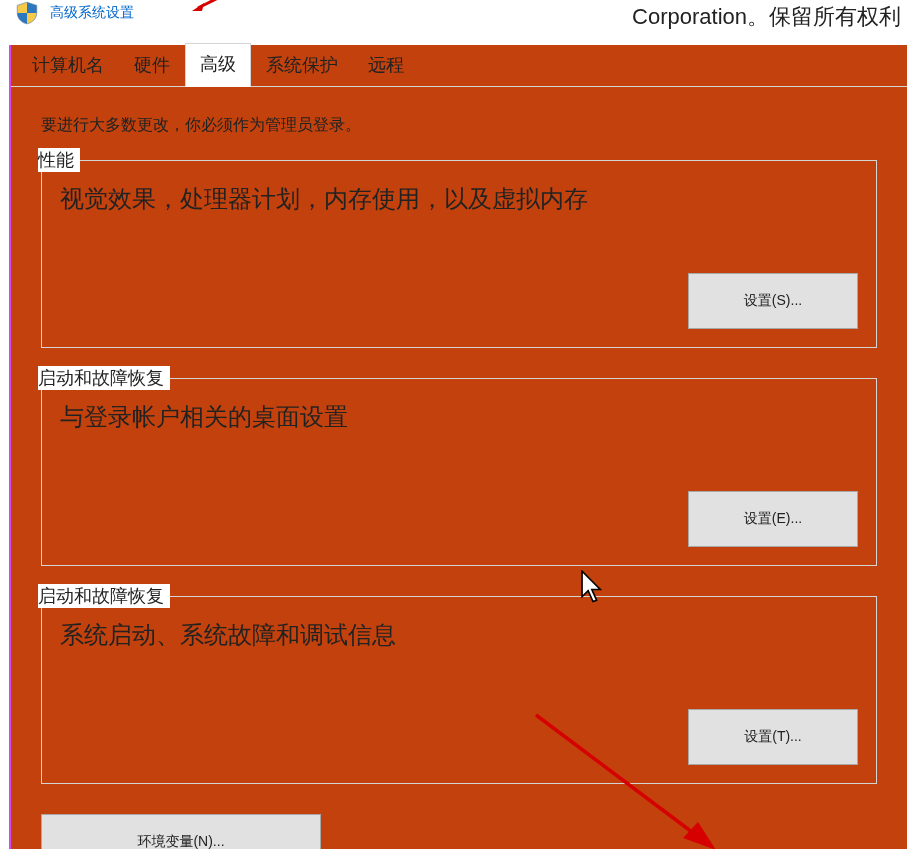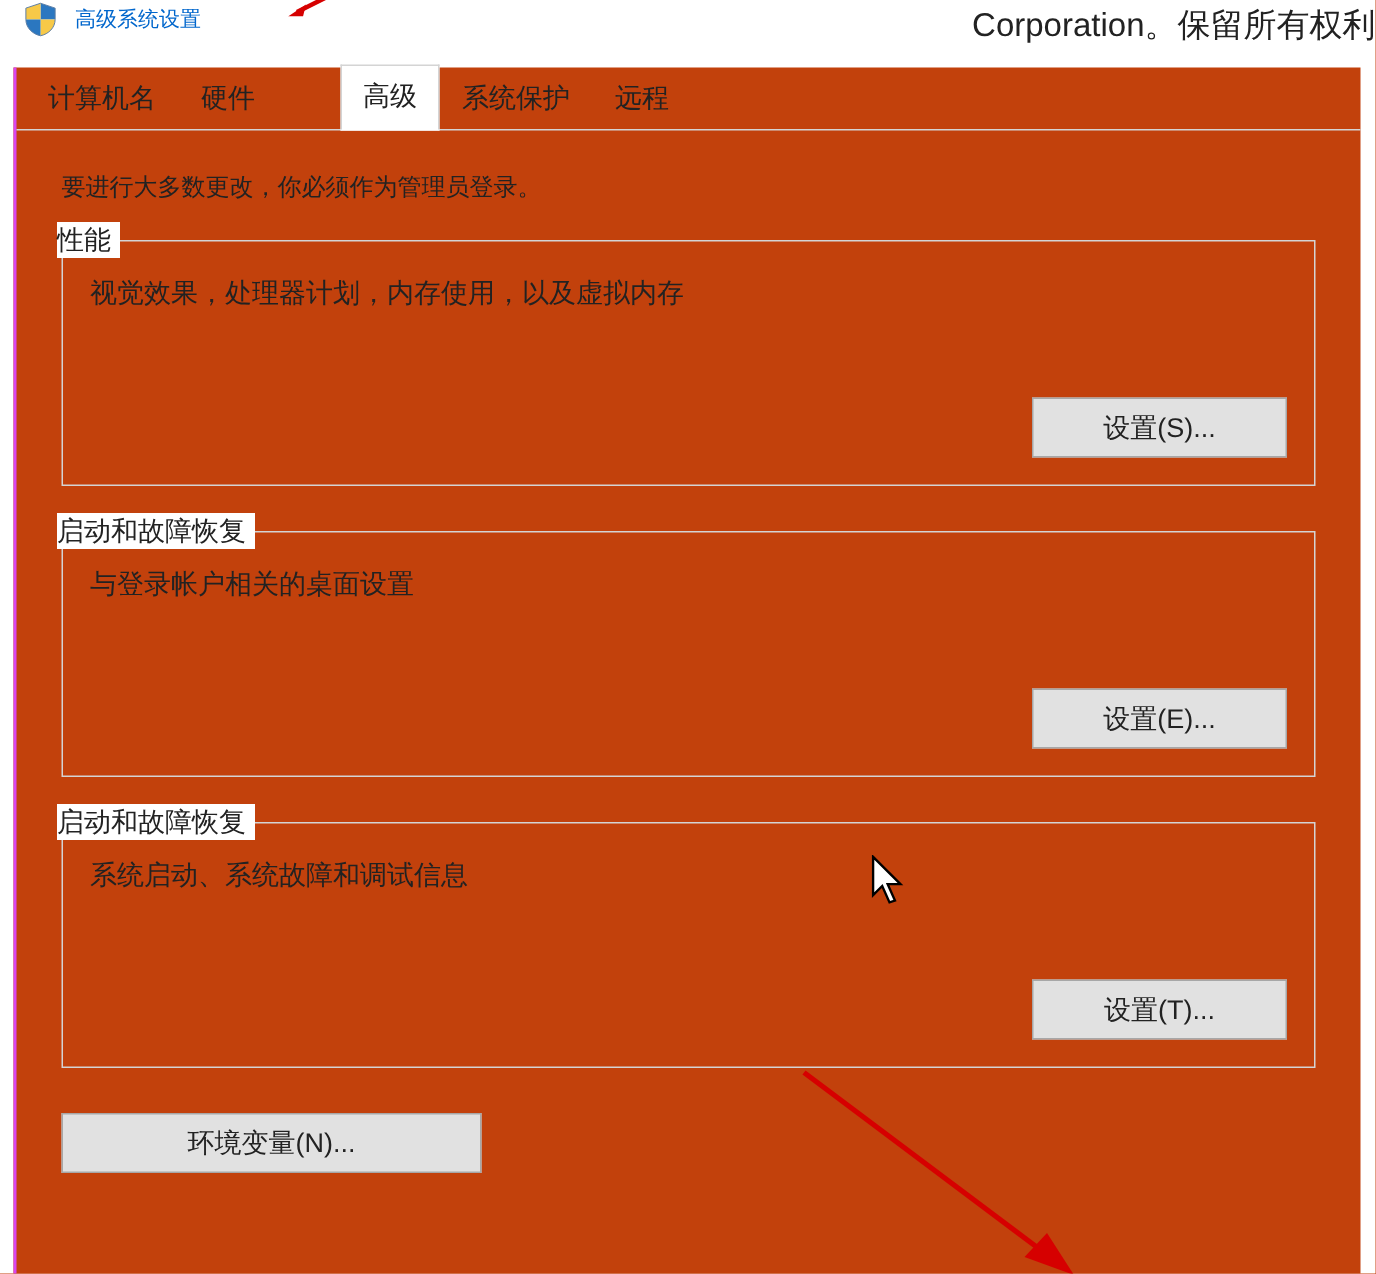--- a/index.html
+++ b/index.html
@@ -1,21 +1,21 @@
 <!DOCTYPE html>
 <html><head>
   <meta charset="utf-8">
   <style>
     * { box-sizing: border-box; font-family: "Microsoft YaHei", "Segoe UI", Arial, sans-serif; }
     body { margin: 0; width: 917px; height: 849px; background: #ffffff; overflow: hidden; position: relative; }
 
     .header-row { display: flex; align-items: center; padding: 0 0 6px 14px; }
     .shield-icon { width: 26px; height: 26px; flex: 0 0 auto; }
     .header-link { color: #0066cc; font-size: 14px; margin-left: 10px; cursor: pointer; }
-    .header-right { position: absolute; right: 0; top: 2px; font-size: 22px; color: #222; white-space: nowrap; }
+    .header-right { position: absolute; right: 16px; top: 2px; font-size: 22px; color: #222; white-space: nowrap; }
 
     .dialog-frame {
       position: absolute;
       left: 9px;
       top: 45px;
       width: 898px;
       height: 809px;
       border-left: 2px solid #d946ef;
       border-top: none;
       background: #c2410c;
@@ -38,21 +38,20 @@
       margin-right: 0;
       position: relative;
       cursor: pointer;
     }
     .tab.active {
       border: 1px solid #d4d4d4;
       border-bottom: 1px solid #ffffff;
       background: #ffffff;
       margin-bottom: -1px;
       padding-bottom: 10px;
-      margin-left: 42px;
     }
 
     .tab-content {
       padding: 28px 30px 0 30px;
     }
 
     .intro-text { font-size: 16px; color: #222; margin-bottom: 24px; }
 
     .group-box {
       position: relative;
@@ -62,29 +61,29 @@
     }
     .group-box .legend {
       position: absolute;
       top: -13px;
       left: -4px;
       background: #ffffff;
       padding: 0 6px 0 0;
       font-size: 18px;
       color: #222;
     }
-    .group-desc { font-size: 18px; color: #222; }
+    .group-desc { font-size: 24px; color: #222; }
     .group-actions { display: flex; justify-content: flex-end; margin-top: 58px; }
 
     .win-button {
       min-width: 170px;
-      height: 40px;
+      height: 56px;
       border: 1px solid #a7a7a7;
       background: #e1e1e1;
-      font-size: 18px;
+      font-size: 14px;
       color: #222;
       cursor: pointer;
       padding: 0 20px;
     }
 
     .env-row {
       display: flex;
       justify-content: flex-start;
       padding-right: 18px;
       margin-top: 4px;

